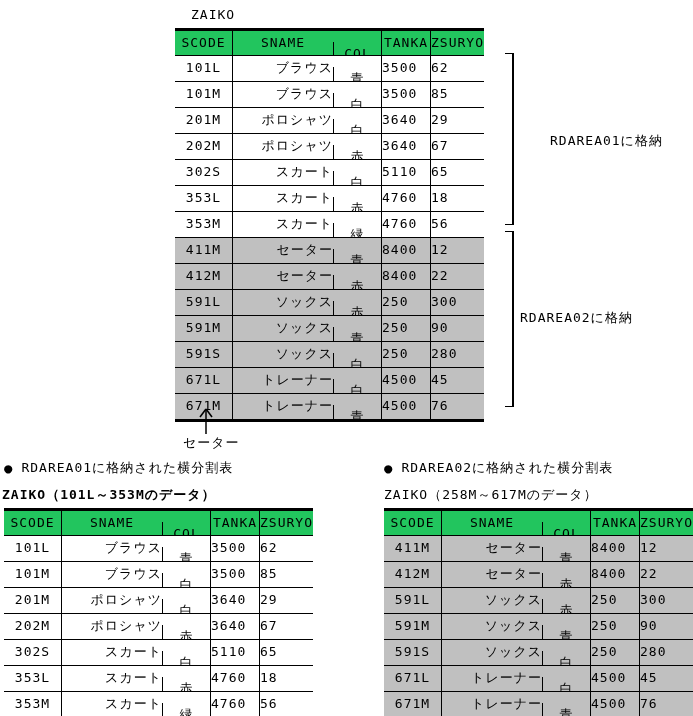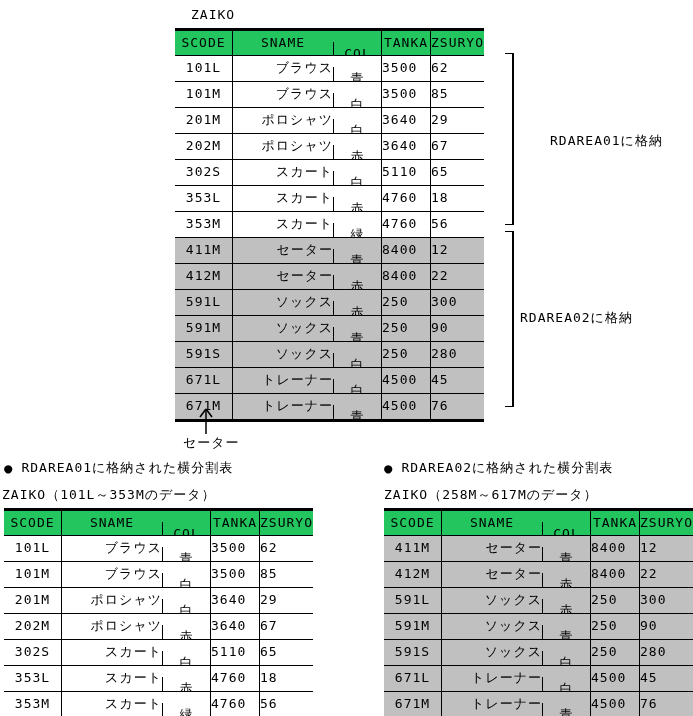--- a/index.html
+++ b/index.html
@@ -166,21 +166,21 @@
   <line x1="8" y1="1" x2="8" y2="26" stroke="#000" stroke-width="1.5"></line>
   <line x1="8" y1="1" x2="2" y2="9" stroke="#000" stroke-width="1.5"></line>
   <line x1="8" y1="1" x2="14" y2="9" stroke="#000" stroke-width="1.5"></line>
 </svg>
 <div class="abs label" style="left:183px;top:434px;">セーター</div>
 
 <div class="abs bullet-line" style="left:4px;top:459px;">
   <span class="bullet">●</span>
   <span>RDAREA01に格納された横分割表</span>
 </div>
-<div class="abs label" style="left:2px;top:486px;">ZAIKO（101L～353Mのデータ）</div>
+<div class="abs label" style="left:2px;top:486px;font-weight:bold;">ZAIKO（101L～353Mのデータ）</div>
 <div class="tbl" style="left:4px;top:508px;">
     <div class="trow thead">
       <div class="tcell c0">SCODE</div>
       <div class="tcell c1">SNAME</div>
       <div class="tcell c2">COL</div>
       <div class="tcell c3">TANKA</div>
       <div class="tcell c4">ZSURYO</div>
     </div>
     <div class="trow">
       <div class="tcell c0">101L</div>

